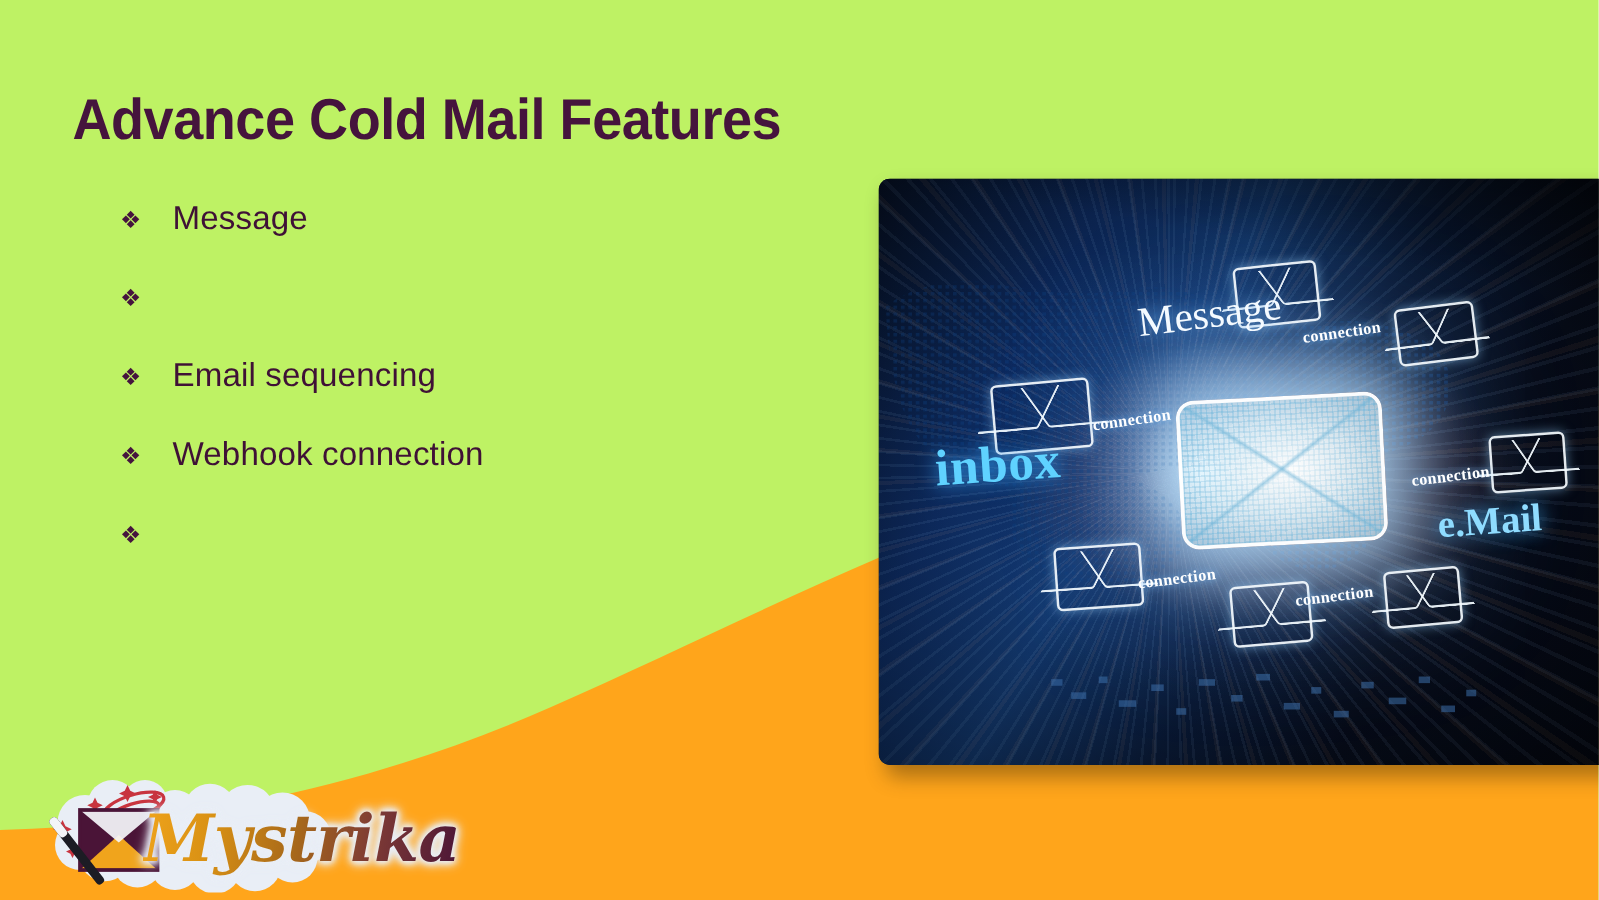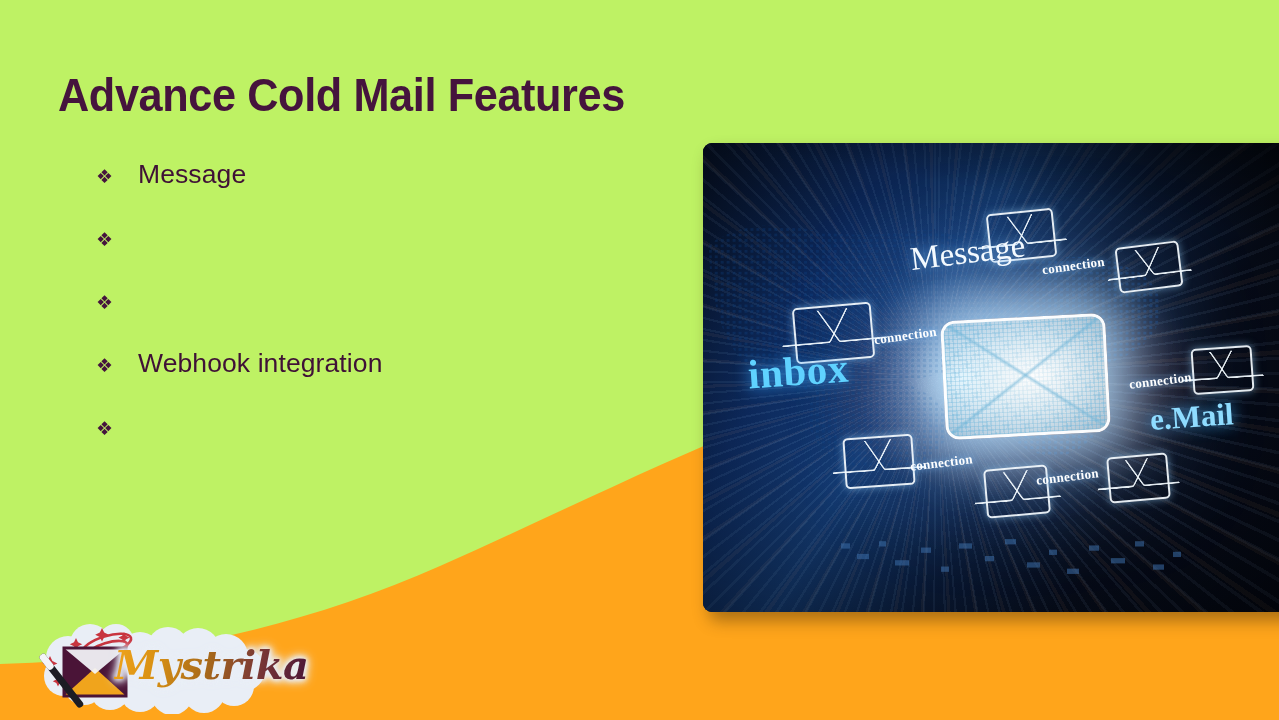--- a/index.html
+++ b/index.html
@@ -259,21 +259,21 @@
     width: 248px;
     height: 96px;
   }
   .logo-word {
     position: absolute;
     left: 86px;
     top: 23px;
     font-family: "DejaVu Serif", serif;
     font-style: italic;
     font-weight: bold;
-    font-size: 40px;
+    font-size: 52px;
     letter-spacing: -0.5px;
     background: linear-gradient(100deg, #f0a41c 0%, #d99114 22%, #a8691a 48%, #7d3a35 72%, #4a1437 100%);
     -webkit-background-clip: text;
             background-clip: text;
     color: transparent;
     -webkit-text-stroke: 0px transparent;
     filter: drop-shadow(0 0 2.5px #e9eef6) drop-shadow(0 0 3px #e9eef6) drop-shadow(0 0 4px #e9eef6);
     white-space: nowrap;
   }
 </style>
@@ -294,25 +294,26 @@
       <span class="bullet-glyph">❖</span>
       <span class="bullet-text">Message</span>
     </div>
 
     <div class="bullet-row">
       <span class="bullet-glyph">❖</span>
     </div>
 
     <div class="bullet-row">
       <span class="bullet-glyph">❖</span>
+      <span class="bullet-text">Email sequencing</span>
     </div>
 
     <div class="bullet-row">
       <span class="bullet-glyph">❖</span>
-      <span class="bullet-text">Webhook integration</span>
+      <span class="bullet-text">Webhook connection</span>
     </div>
 
     <div class="bullet-row">
       <span class="bullet-glyph">❖</span>
     </div>
 
   </div>
 
   <div class="hero-wrap">
     <div class="hero">

